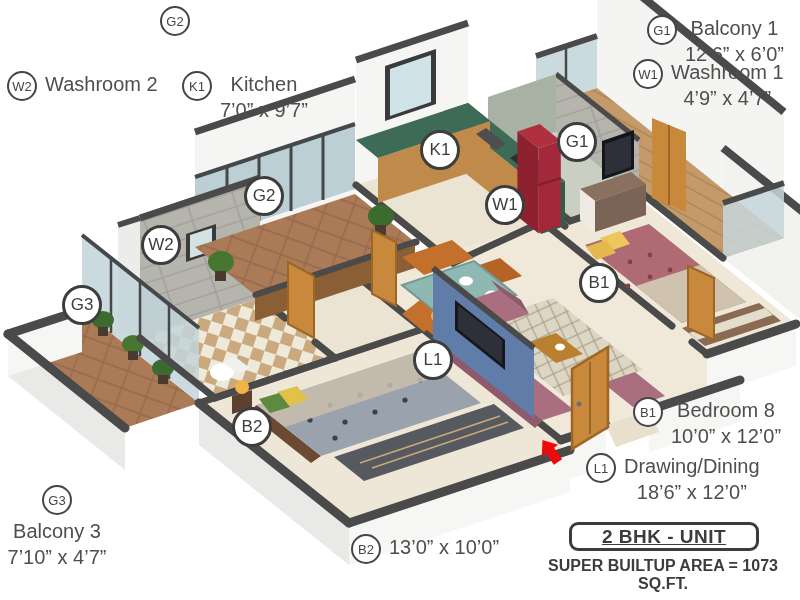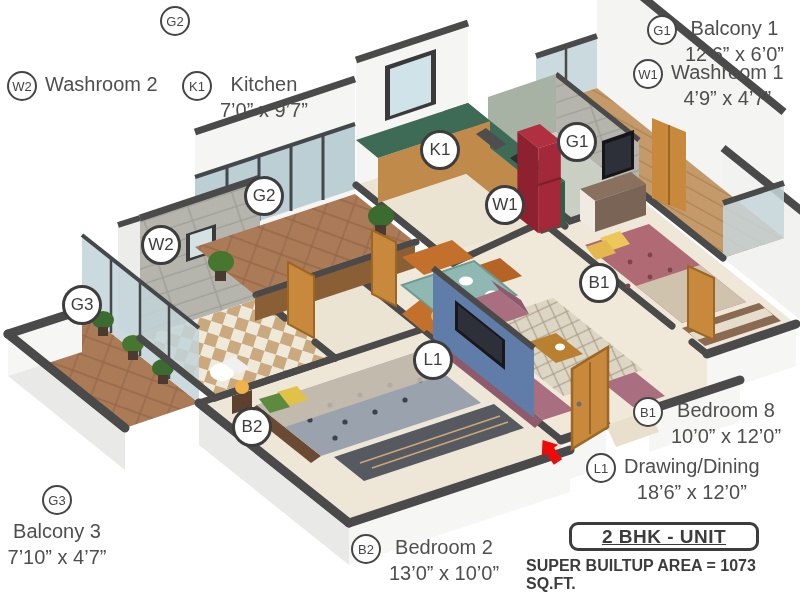--- a/index.html
+++ b/index.html
@@ -13,21 +13,21 @@
   .callout .txt{font-size:20px;line-height:26px;text-align:center;white-space:nowrap;}
   .callout.vert{flex-direction:column;align-items:center;gap:3px;}
   
   .pbadge{position:absolute;width:40px;height:40px;box-sizing:border-box;background:#ffffff;border:3px solid #3d3d3d;
          border-radius:50%;color:#3d3d3d;font-size:17px;display:flex;align-items:center;justify-content:center;
          transform:translate(-50%,-50%);}
   
   .unit-box{position:absolute;left:569px;top:522px;width:190px;height:29px;box-sizing:border-box;
          border:3px solid #3c3c3c;border-radius:9px;display:flex;align-items:center;justify-content:center;
          font-size:19px;font-weight:bold;color:#3c3c3c;letter-spacing:0.5px;background:#fff;text-decoration:underline;}
-  .area-line{position:absolute;left:526px;width:274px;font-weight:bold;font-size:16px;color:#3c3c3c;text-align:left;}
+  .area-line{position:absolute;left:526px;width:274px;font-weight:bold;font-size:16px;color:#3c3c3c;text-align:center;}
 </style>
 </head>
 <body>
 
 <div class="stage">
 
   <svg class="scene" width="800" height="600" viewBox="0 0 800 600">
     <defs>
       <pattern id="chk" width="24" height="24" patternUnits="userSpaceOnUse" patternTransform="rotate(18)">
         <rect width="24" height="24" fill="#efe9da"></rect>
@@ -343,21 +343,20 @@
   <div class="callout" style="left:586px;top:453px">
     <span class="cbadge">L1</span>
     <div class="txt">
         <div>Drawing/Dining</div>
                      <div>18’6” x 12’0”</div>
       </div>
   </div>
   <div class="callout" style="left:351px;top:534px">
     <span class="cbadge">B2</span>
     <div class="txt">
-        <div>Bedroom 2</div>
                      <div>13’0” x 10’0”</div>
       </div>
   </div>
   <div class="callout vert" style="left:-3px;top:485px;width:120px">
     <span class="cbadge">G3</span>
     <div class="txt">
         <div>Balcony 3</div>
                      <div>7’10” x 4’7”</div>
       </div>
   </div>

